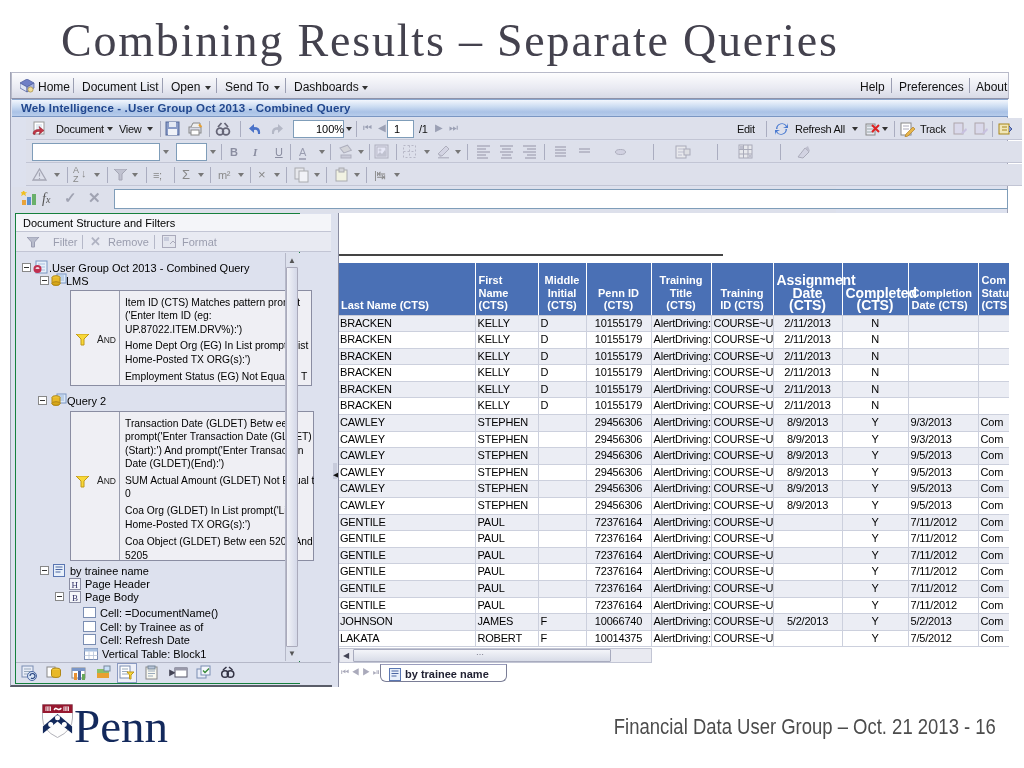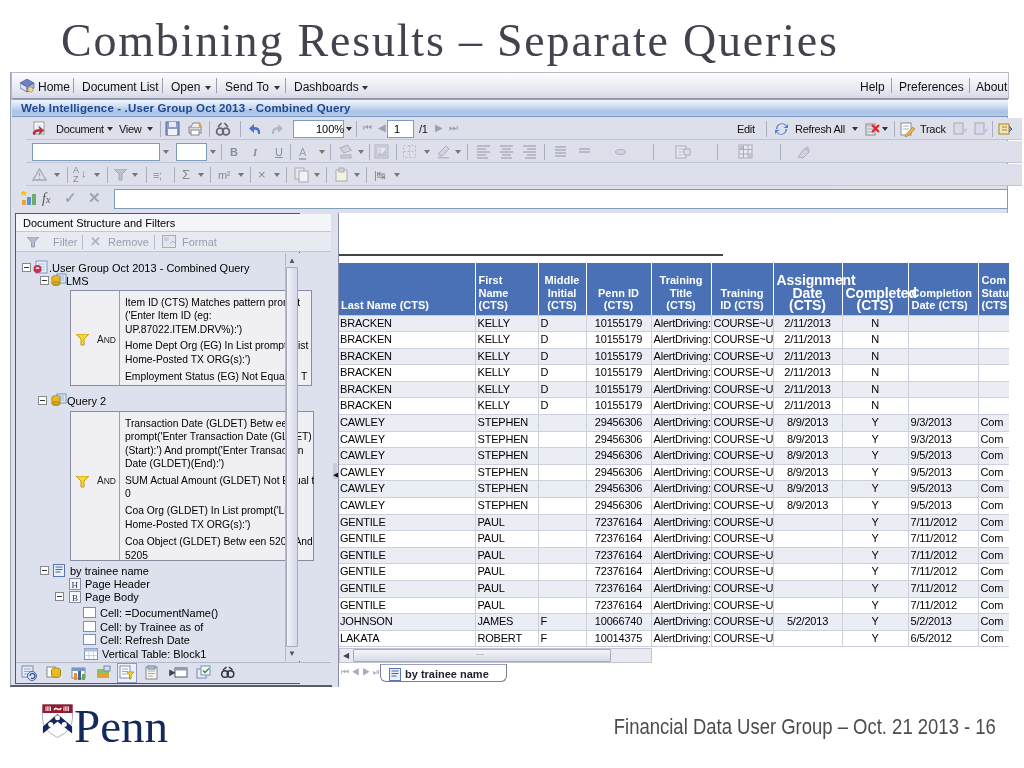--- a/index.html
+++ b/index.html
@@ -752,21 +752,21 @@
             </tr>
 <tr>
               <td>LAKATA</td>
               <td>ROBERT</td>
               <td>F</td>
               <td style="text-align:center">10014375</td>
               <td>AlertDriving:</td>
               <td>COURSE~U</td>
               <td style="text-align:center">&nbsp;</td>
               <td style="text-align:center">Y</td>
-              <td>6/5/2012</td>
+              <td>7/5/2012</td>
               <td>Com</td>
             </tr>
 </tbody>
         </table>
       <div id="hscroll">
         <span style="position:absolute;left:3px;top:2px;font-size:8px;color:#445">◀</span>
         <div style="position:absolute;left:13px;top:0px;width:258px;height:13px;background:linear-gradient(#f4f5f9,#d8dce8);border:1px solid #a8abbe;border-radius:1px"></div>
         <span style="position:absolute;left:136px;top:1px;font-size:8px;color:#778;letter-spacing:1px">⋯</span>
       </div>
       <div id="tabs">

